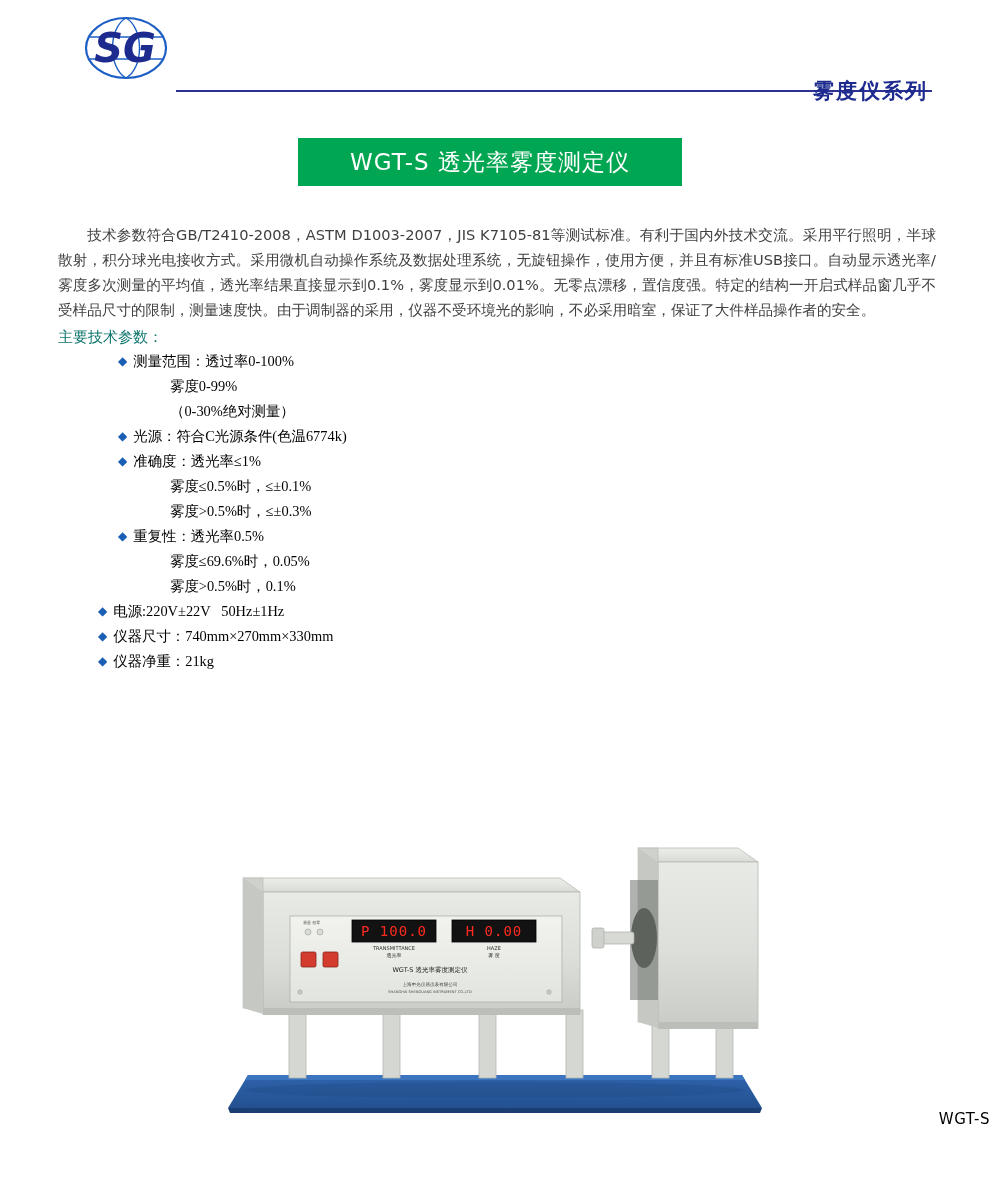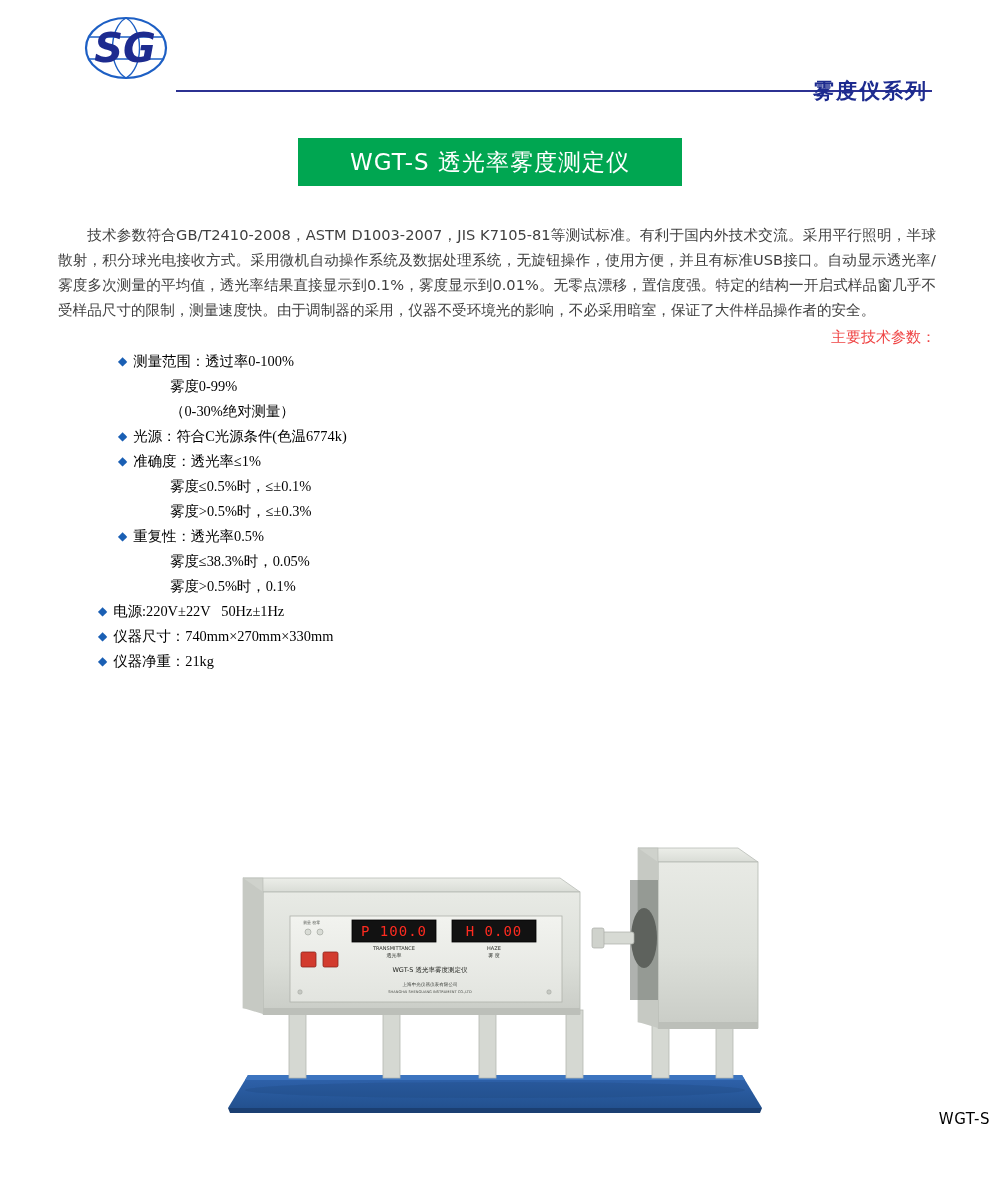--- a/index.html
+++ b/index.html
@@ -81,23 +81,22 @@
     font-size: 14.6px;
     line-height: 25px;
     text-align: justify;
     text-indent: 2em;
     font-family: "DejaVu Sans", sans-serif;
     color: #404040;
   }
   .section-head {
     margin-top: 6px;
     font-size: 15px;
-    color: #ef4444;
-    font-family: "DejaVu Sans", sans-serif;
-    text-align: right;
+    color: #0f766e;
+    font-family: "DejaVu Sans", sans-serif;
   }
 
   .spec-list {
     margin-top: 2px;
   }
   .spec-row {
     display: flex;
     align-items: flex-start;
     font-size: 14.4px;
     line-height: 25px;
@@ -197,21 +196,21 @@
     <div class="spec-row indent-2">
       <span class="spec-text">雾度&gt;0.5%时，≤±0.3%</span>
     </div>
 
     <div class="spec-row lvl0">
       <span class="bullet">◆</span>
       <span class="spec-text">重复性：透光率0.5%</span>
     </div>
 
     <div class="spec-row indent-2">
-      <span class="spec-text">雾度≤38.3%时，0.05%</span>
+      <span class="spec-text">雾度≤69.6%时，0.05%</span>
     </div>
 
     <div class="spec-row indent-2">
       <span class="spec-text">雾度&gt;0.5%时，0.1%</span>
     </div>
 
     <div class="spec-row lvl-main">
       <span class="bullet">◆</span>
       <span class="spec-text">电源:220V±22V   50Hz±1Hz</span>
     </div>

